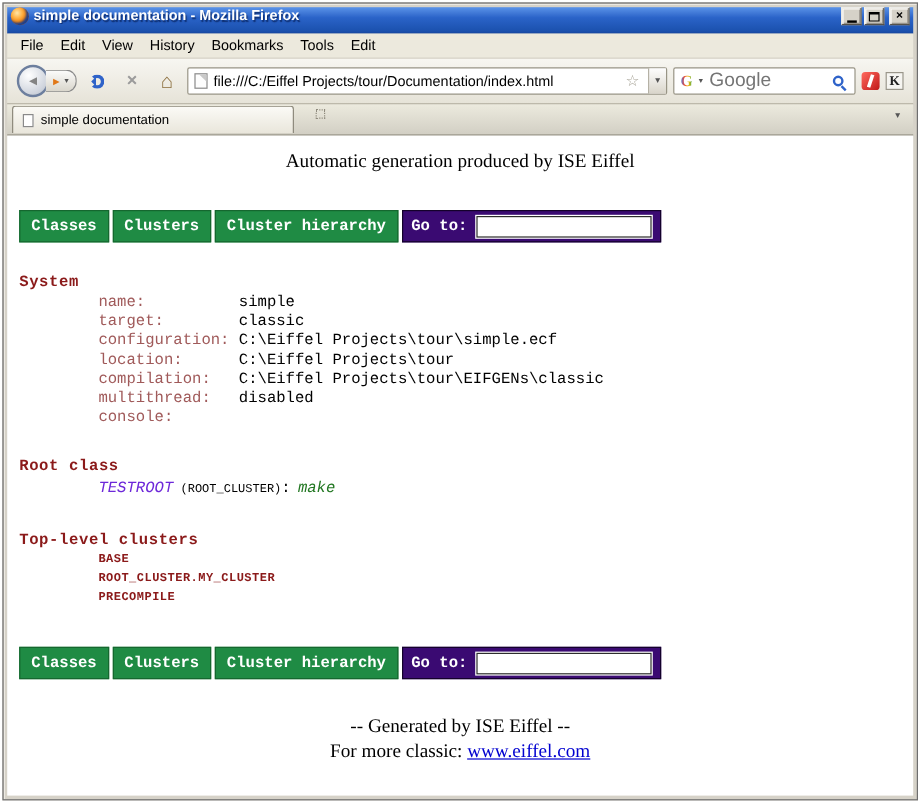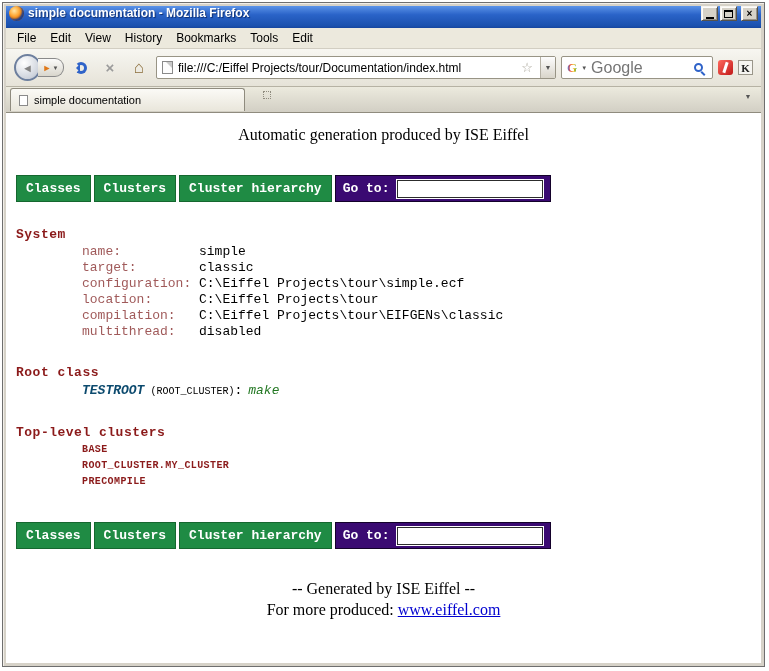--- a/index.html
+++ b/index.html
@@ -103,21 +103,21 @@
   .goto-input { width:146px; height:18px; border:1px solid #2c2c2c; background:#fff;
                 box-shadow: 0 0 0 1px #ffffff; outline:none; font-size:12px; font-family:"Liberation Mono",monospace; }
 
   .sect-heading { margin-top:25px; font-weight:bold; font-size:13px; color:#8b1a1a; letter-spacing:0.5px; }
   .sys-rows { margin-top:2px; }
   .sys-row { margin-left:66px; line-height:16px; font-size:13px; white-space:nowrap; }
   .sys-label { display:inline-block; width:14ch; margin-right:1ch; color:#a05a5a; }
   .sys-value { color:#000; }
 
   .root-line { margin-left:66px; margin-top:2px; line-height:17px; font-size:13px; }
-  .root-class { color:#0c4a6e; font-style:italic; font-weight:bold; cursor:pointer;text-align:center; }
+  .root-class { color:#6d28d9; font-style:italic; font-weight:normal; cursor:pointer;text-align:center; }
   .root-cluster { font-size:10px; color:#000; margin-left:6px; }
   .root-colon { color:#000; }
   .root-feature { color:#227722; font-style:italic; margin-left:6px; cursor:pointer; }
 
   .cluster-items { margin-top:2px; }
   .cluster-item { margin-left:66px; line-height:16px; font-size:10px; font-weight:bold;
                   color:#8b1a1a; letter-spacing:0.4px; cursor:pointer; }
 
   .footer-block { margin-top:31px; text-align:center; font-family:"Liberation Serif", serif; font-size:16px; }
   .footer-line2 { margin-top:3px; }
@@ -229,20 +229,21 @@
       </div>
 
       <div class="sect-heading">System</div>
       <div class="sys-rows">
         <div class="sys-row"><span class="sys-label">name:</span><span class="sys-value">simple</span></div>
         <div class="sys-row"><span class="sys-label">target:</span><span class="sys-value">classic</span></div>
         <div class="sys-row"><span class="sys-label">configuration:</span><span class="sys-value">C:\Eiffel Projects\tour\simple.ecf</span></div>
         <div class="sys-row"><span class="sys-label">location:</span><span class="sys-value">C:\Eiffel Projects\tour</span></div>
         <div class="sys-row"><span class="sys-label">compilation:</span><span class="sys-value">C:\Eiffel Projects\tour\EIFGENs\classic</span></div>
         <div class="sys-row"><span class="sys-label">multithread:</span><span class="sys-value">disabled</span></div>
+        <div class="sys-row"><span class="sys-label">console:</span><span class="sys-value"></span></div>
       </div>
 
       <div class="sect-heading">Root class</div>
       <div class="root-line">
         <span class="root-class">TESTROOT</span><span class="root-cluster">(ROOT_CLUSTER)</span><span class="root-colon">:</span><span class="root-feature">make</span>
       </div>
 
       <div class="sect-heading">Top-level clusters</div>
       <div class="cluster-items">
         <div class="cluster-item">BASE</div>
@@ -255,20 +256,20 @@
         <span class="nav-btn">Clusters</span>
         <span class="nav-btn">Cluster hierarchy</span>
         <span class="goto-cell">
           <span class="goto-label">Go to:</span>
           <input class="goto-input" style="">
         </span>
       </div>
 
       <div class="footer-block">
         <div>-- Generated by ISE Eiffel --</div>
-        <div class="footer-line2"><span>For more produced: </span><span class="footer-link">www.eiffel.com</span></div>
+        <div class="footer-line2"><span>For more classic: </span><span class="footer-link">www.eiffel.com</span></div>
       </div>
 
     </div>
   </div>
 
 
 </div>
 
 </body></html>

